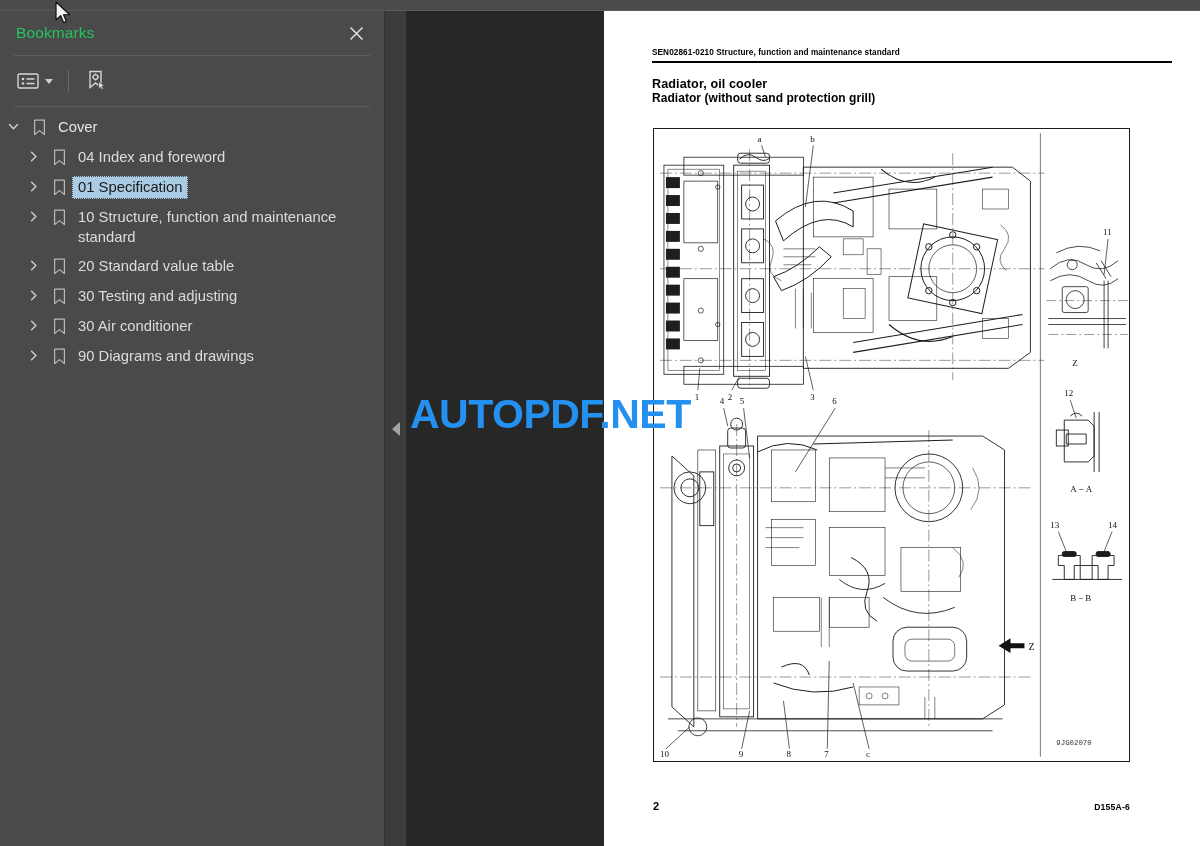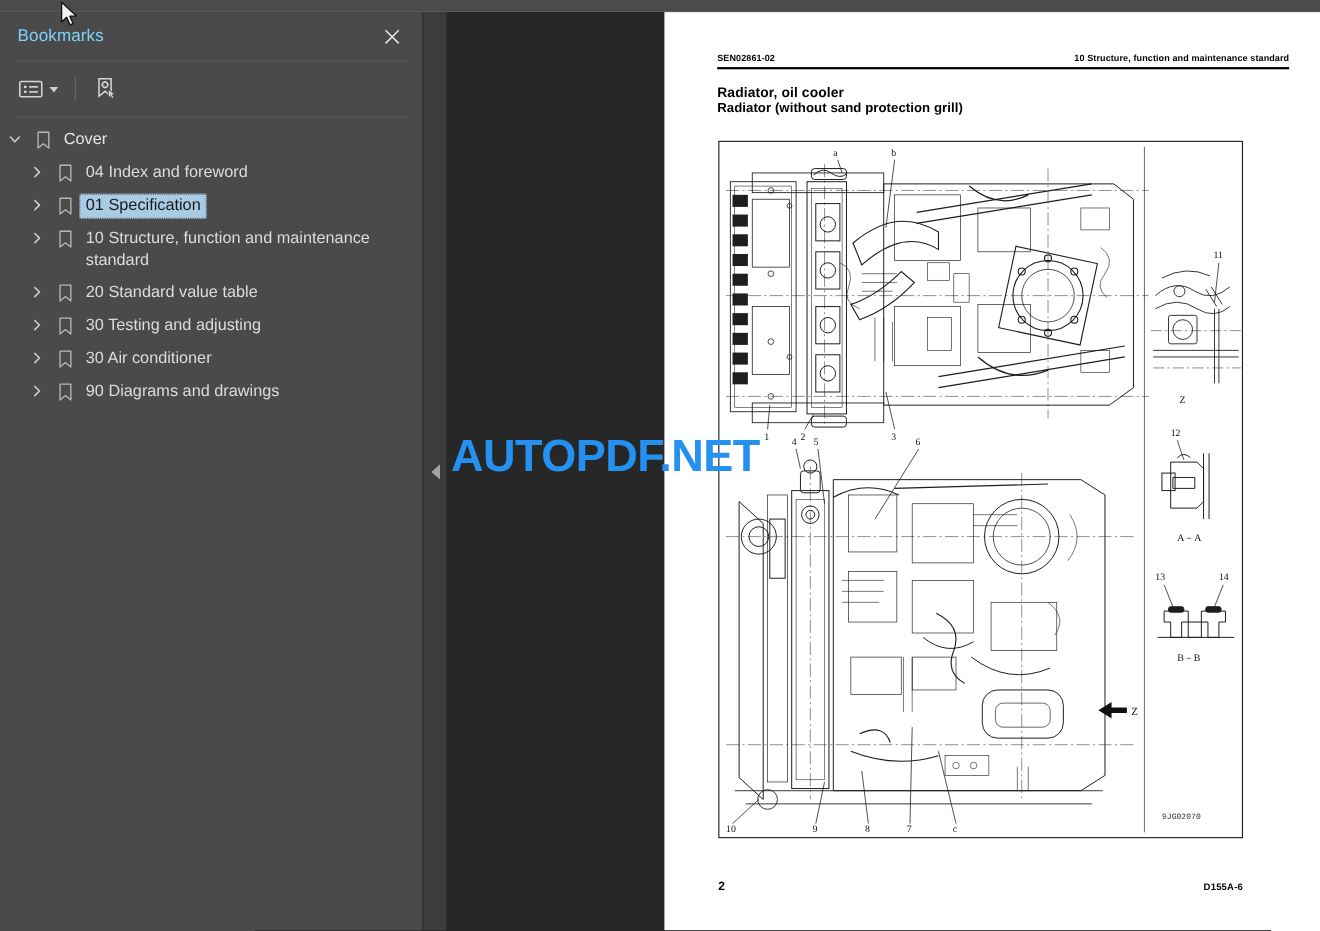--- a/index.html
+++ b/index.html
@@ -35,21 +35,21 @@
     overflow: hidden;
   }
   .sidebar-header {
     position: relative;
     height: 44px;
     padding: 0 16px;
     display: flex; align-items: center;
   }
   .sidebar-title {
     font-size: 15.5px;
-    color: #7dd3fc;
+    color: #22c55e;
     letter-spacing: .1px;
   }
   .close-btn {
     position: absolute; right: 14px; top: 8px;
     width: 28px; height: 28px;
     display: flex; align-items: center; justify-content: center;
     cursor: pointer;
   }
   .close-btn svg { display: block; }
 
@@ -148,21 +148,21 @@
     width: 596px; height: 835px;
     background: #ffffff;
     color: #000;
   }
   .page-inner {
     position: absolute;
     left: 48px; top: 37px;
     width: 520px;
   }
   .pg-header {
-    display: flex; justify-content: space-between; align-items: baseline;
+    display: flex; align-items: baseline;
     font-size: 8.2px; font-weight: bold;
     letter-spacing: .1px;
   }
   .pg-header-rule {
     height: 1.6px; background: #000;
     margin-top: 4px;
   }
   .pg-title {
     font-size: 12.6px; font-weight: bold;
     margin-top: 14px;

